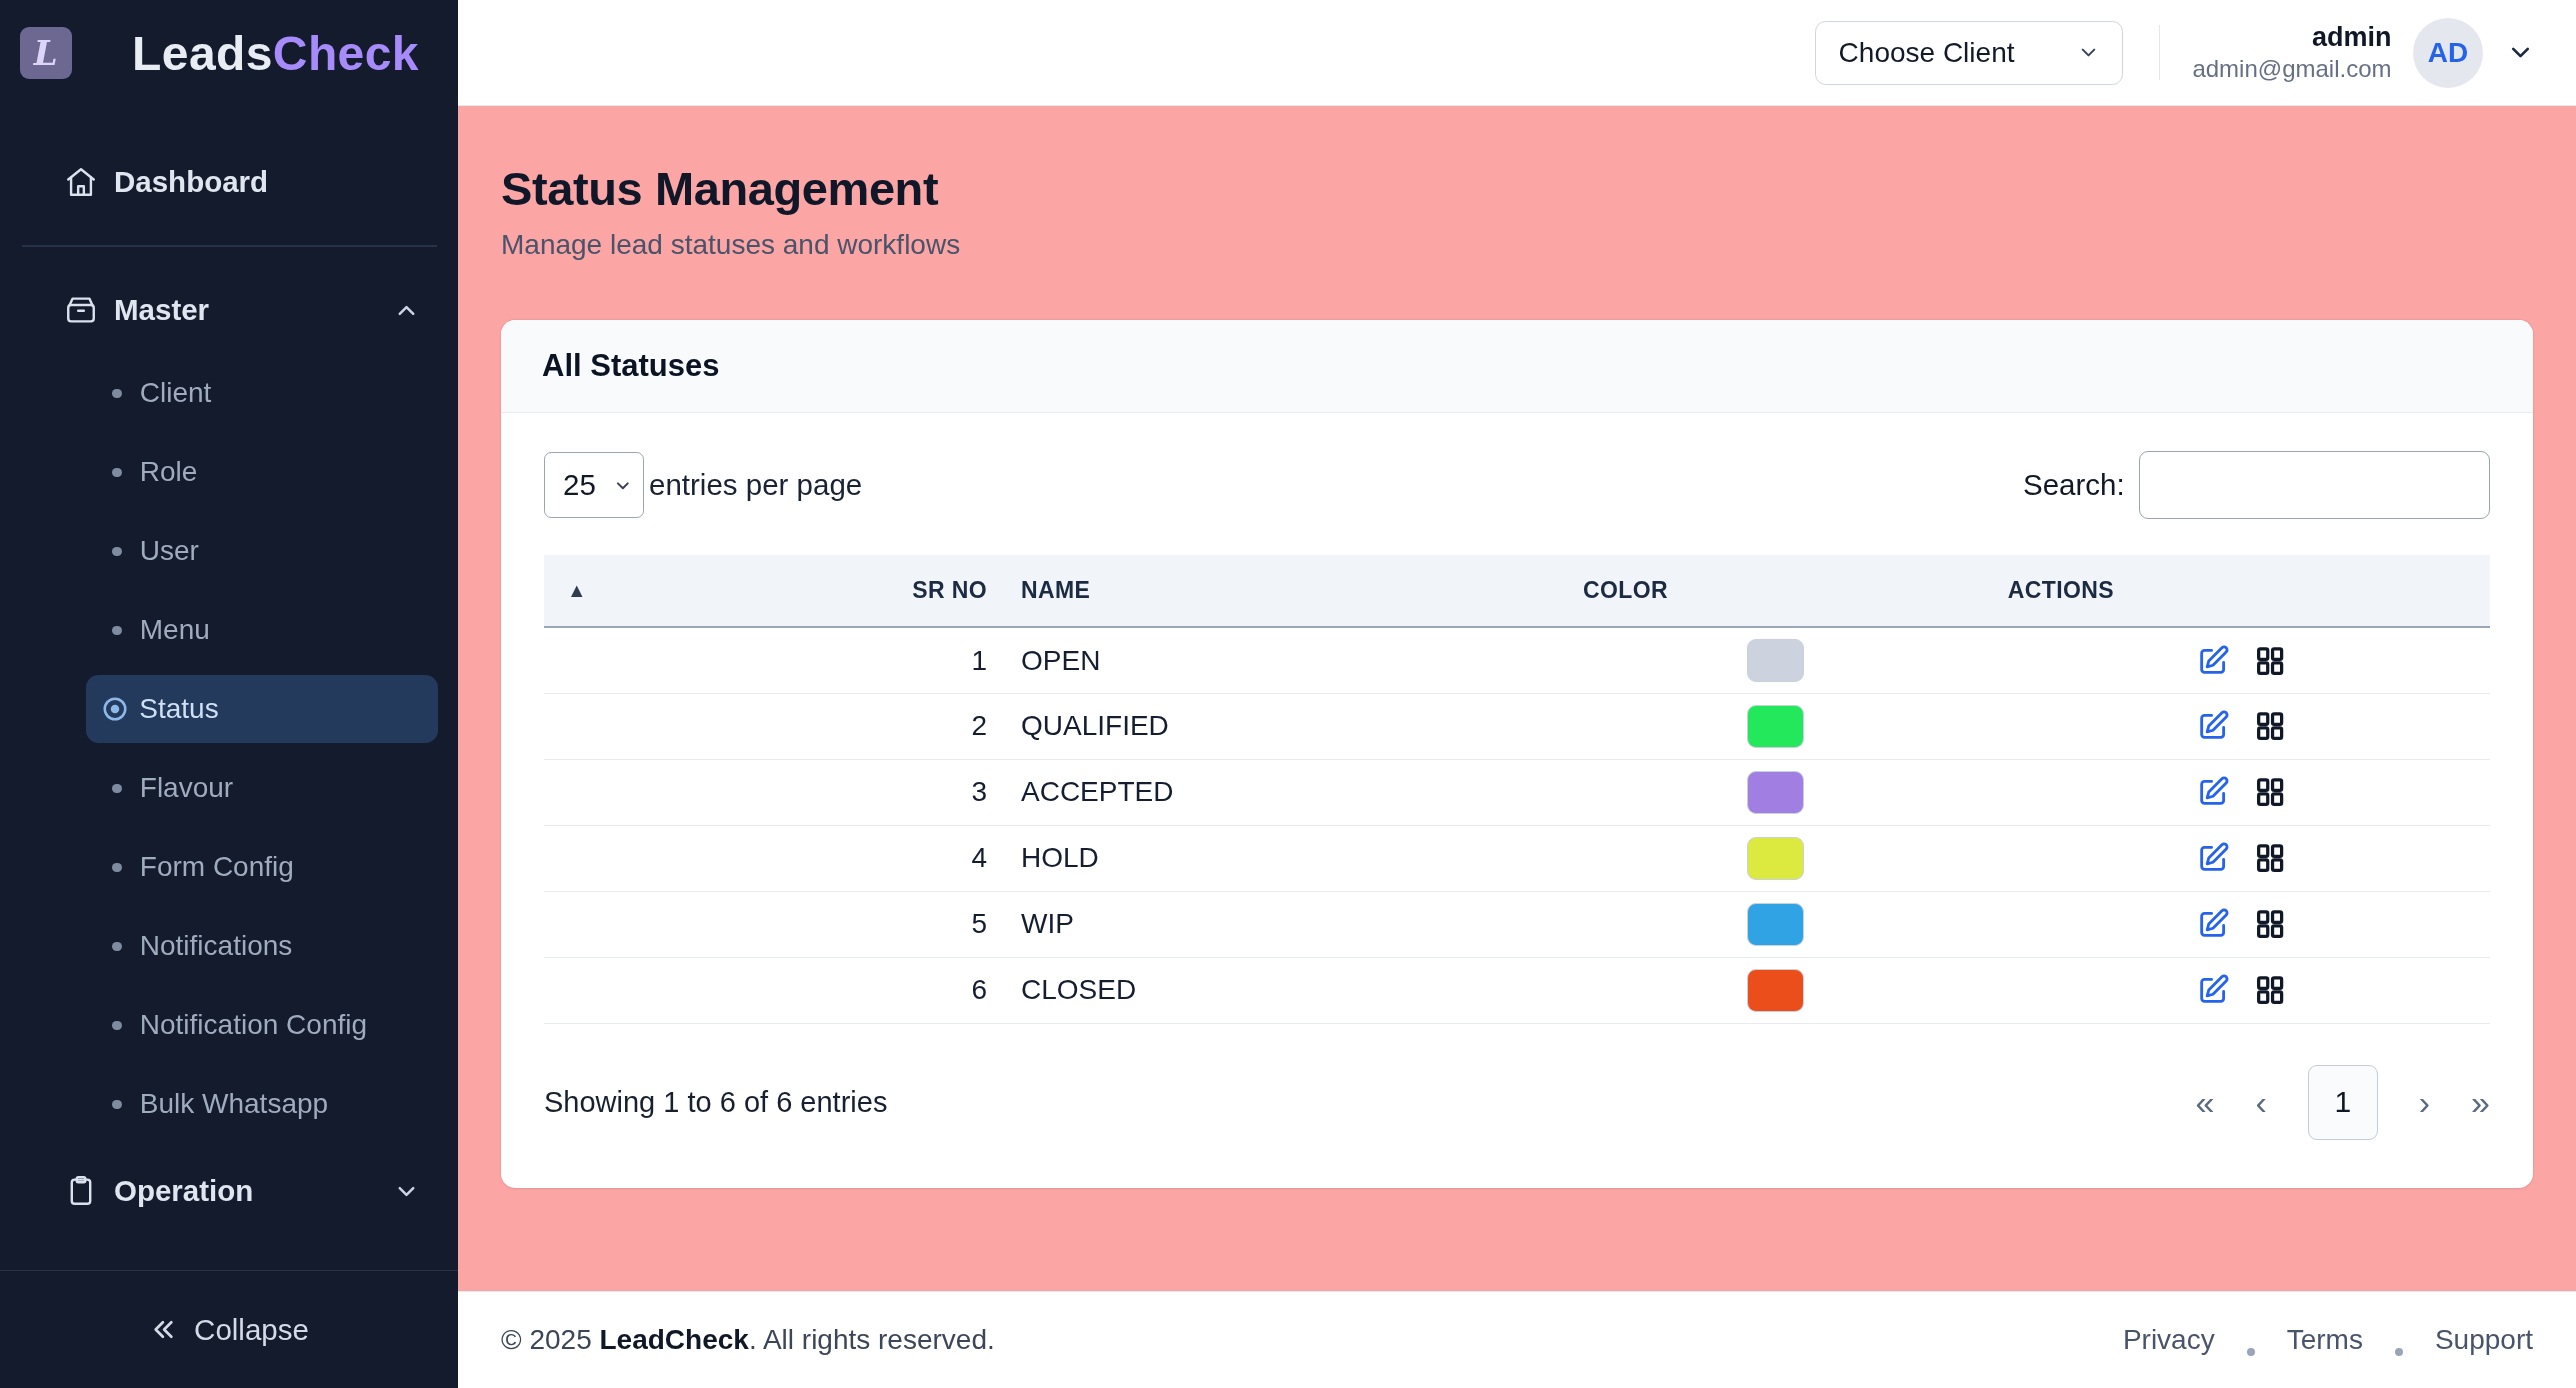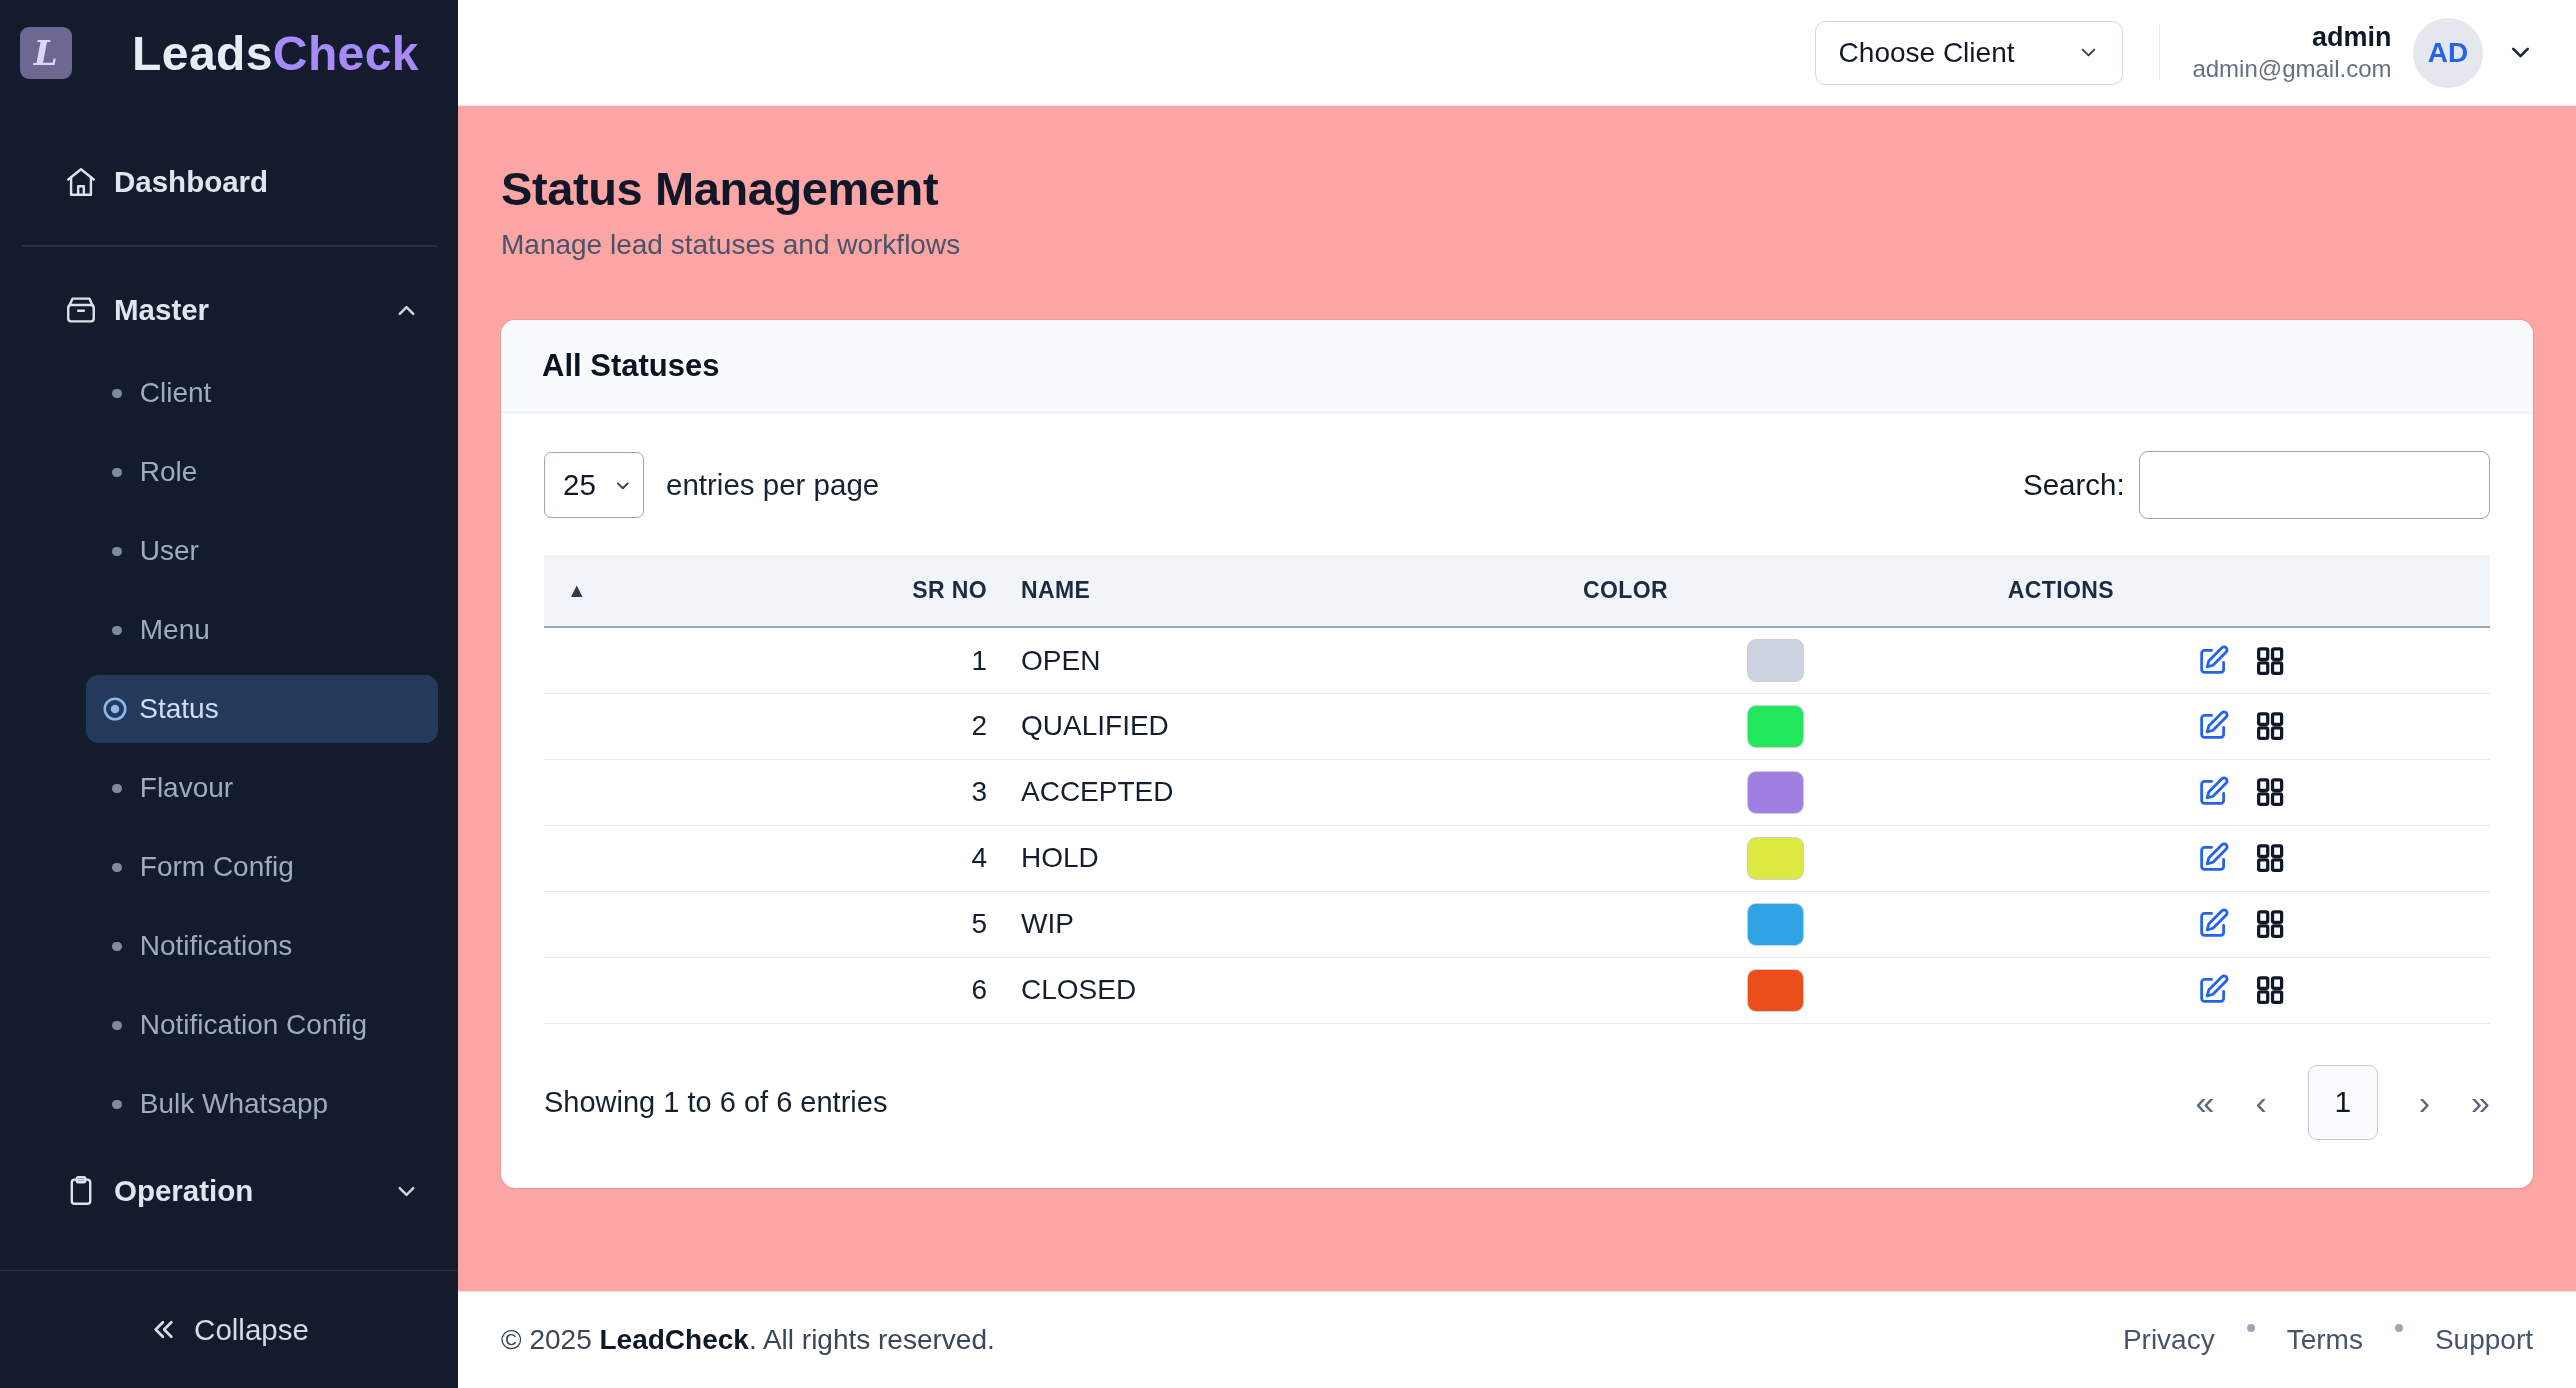--- a/index.html
+++ b/index.html
@@ -96,21 +96,21 @@
     box-shadow:0 0.9px 2.7px rgba(15,23,42,.08), 0 0 0 0.9px rgba(15,23,42,.03);
   }
   .card-head {
     height:93px; background:#f8fafc; border-bottom:1.8px solid #e8ebf1;
     border-radius:14.3px 14.3px 0 0; display:flex; align-items:center; padding:0 41px;
   }
   .card-title { font-size:31px; font-weight:700; color:#0c1424; }
   .card-body { padding:38px 43px 48px; }
 
   .controls { display:flex; justify-content:space-between; align-items:center; }
-  .entries { display:flex; align-items:center; gap:22px; font-size:29.5px; color:#1a2333; }
+  .entries { display:flex; align-items:center; gap:5px; font-size:29.5px; color:#1a2333; }
   .select-sm {
     width:100px; height:66px; border:1.8px solid #9ba4b2; border-radius:7.2px; background:#fff;
     display:flex; align-items:center; justify-content:space-between;
     padding:0 10.7px 0 18px; font-size:29.5px; color:#111827; cursor:pointer;
   }
   .select-sm svg { width:19.7px; height:19.7px; color:#374151; }
   .search { display:flex; align-items:center; gap:14.3px; font-size:29.5px; color:#111827; }
   .search input {
     width:351px; height:68px; border:1.8px solid #9aa3b0; border-radius:9px;
     background:#fff; font-size:28px; padding:0 18px; font-family:inherit; color:#111827; outline:none;
@@ -144,21 +144,21 @@
     width:70px; height:75px; border:1.8px solid #c3ccd9; border-radius:9px; background:#fafbfd;
     display:flex; align-items:center; justify-content:center; font-size:30px; color:#101828; cursor:pointer;
   }
 
   .footer {
     height:97px; background:#fff; border-top:1.8px solid #e7e9ee;
     display:flex; align-items:center; justify-content:space-between; padding:0 43px; font-size:28px;
   }
   .copyright { color:#3c4658; }
   .copyright b { color:#101828; }
-  .flinks { display:flex; align-items:flex-start; gap:32px; }
+  .flinks { display:flex; align-items:flex-end; gap:32px; }
   .flink { color:#49536a; cursor:pointer; }
   .fdot { width:8px; height:8px; border-radius:50%; background:#9aa6b8; }
 </style>
 </head>
 <body>
 
 <aside class="sidebar">
   <div class="logo-row">
     <div class="logo-badge">L</div>
     <div class="brand-text">

